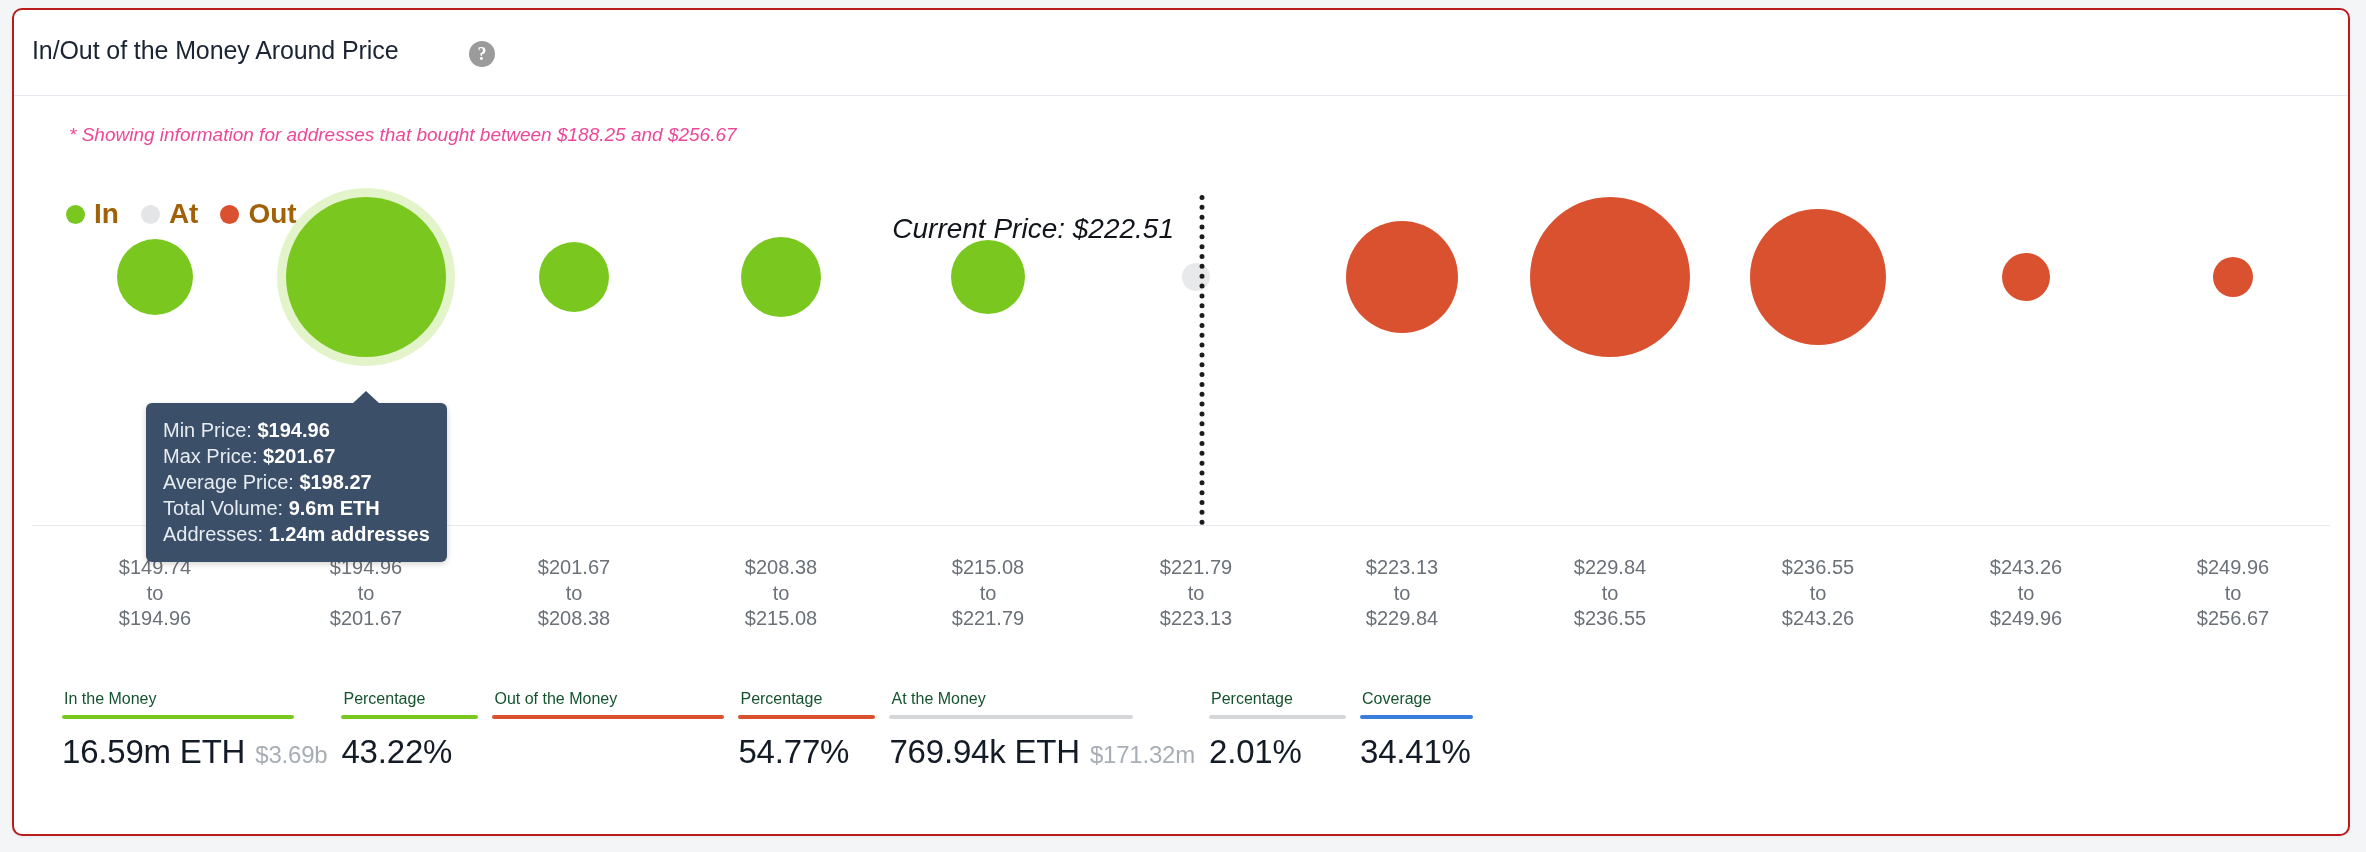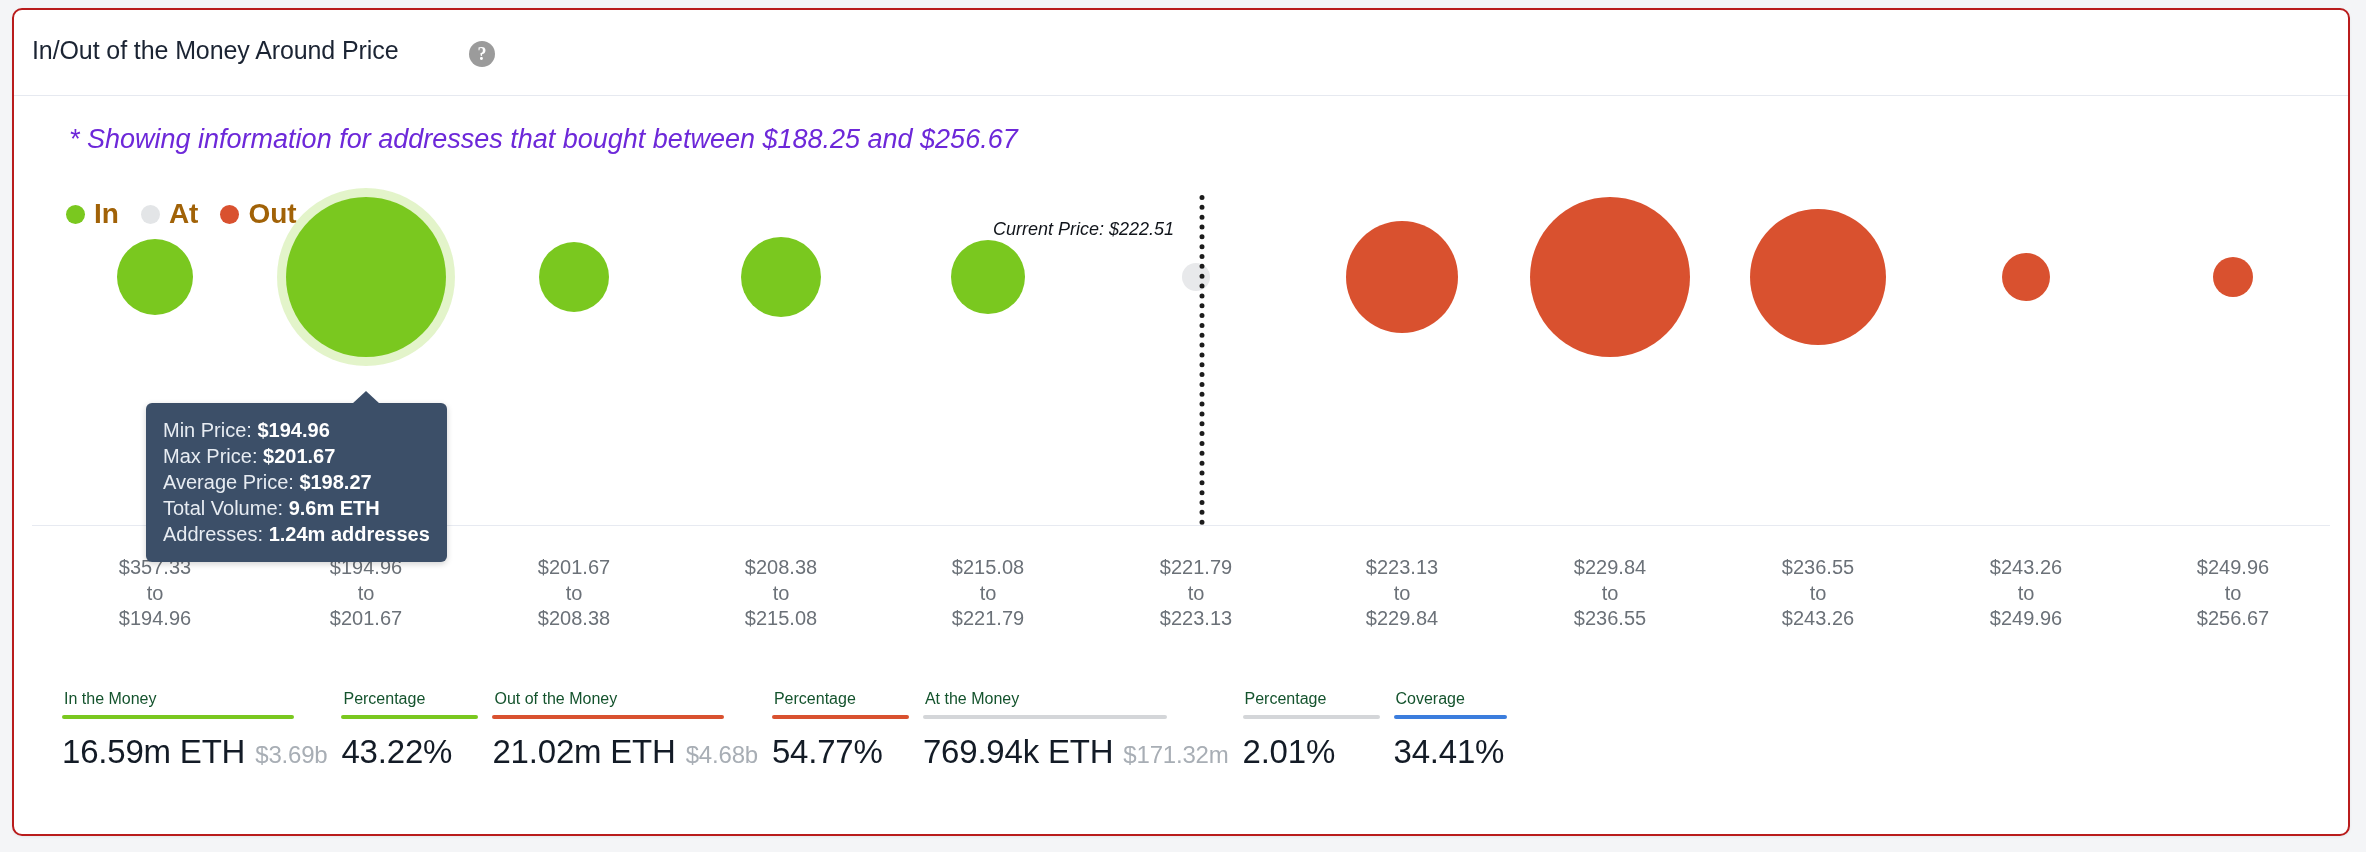--- a/index.html
+++ b/index.html
@@ -52,21 +52,21 @@
     color:#1b2433;border-bottom-color:#27365a;
   }
   .hdr-rule{
     position:absolute;left:0;top:85px;width:100%;height:1px;
     background:#e6e9f0;
   }
 
   
   .note{
     position:absolute;left:55px;top:114px;
-    font-size:27px;font-style:italic;color:#6d28d9;
+    font-size:19px;font-style:italic;color:#ec4899;
     white-space:nowrap;
   }
 
   
   .legend{
     position:absolute;left:52px;top:188px;
     display:flex;align-items:center;gap:0px;
   }
   .lg-item{display:flex;align-items:center;margin-right:22px;}
   .lg-dot{width:19px;height:19px;border-radius:50%;display:inline-block;margin-right:9px;}
@@ -82,21 +82,21 @@
     cursor:pointer;
   }
   .halo{
     position:absolute;border-radius:50%;
     transform:translate(-50%,-50%);
     background:#d9f0b8;opacity:.75;
     pointer-events:none;
   }
   .curprice-label{
     position:absolute;
-    font-size:18px;font-style:italic;color:#11151b;
+    font-size:28px;font-style:italic;color:#11151b;
     white-space:nowrap;
     transform:translate(-100%,-50%);
   }
   .dotline{
     position:absolute;width:0;
     border-left:5px dotted #1c1c1c;
     transform:translateX(-50%);
   }
   .axis-line{
     position:absolute;left:18px;right:18px;
@@ -231,21 +231,21 @@
       </div>
       <div class="tt-row">
         <span class="k">Addresses:</span>
         <span class="v">1.24m addresses</span>
       </div>
     </div>
   </div>
 
   <div class="xlabels" id="xlabel-layer">
       <div class="xlabel" style="left: 141px; top: 0px;">
-        <div>$357.33</div>
+        <div>$149.74</div>
         <div>to</div>
         <div>$194.96</div>
       </div>
       <div class="xlabel" style="left: 352px; top: 0px;">
         <div>$194.96</div>
         <div>to</div>
         <div>$201.67</div>
       </div>
       <div class="xlabel" style="left: 560px; top: 0px;">
         <div>$201.67</div>
@@ -301,21 +301,20 @@
         <div class="stat-value"><span>16.59m ETH</span><span class="stat-sub">$3.69b</span></div>
       </div>
       <div class="stat">
         <div class="stat-label">Percentage</div>
         <div class="stat-rule" style="background: rgb(122, 200, 31); width: 137px;"></div>
         <div class="stat-value"><span>43.22%</span></div>
       </div>
       <div class="stat">
         <div class="stat-label">Out of the Money</div>
         <div class="stat-rule" style="background: rgb(217, 81, 47); width: 232px;"></div>
-        <div class="stat-value"><span>21.02m ETH</span><span class="stat-sub">$4.68b</span></div>
       </div>
       <div class="stat">
         <div class="stat-label">Percentage</div>
         <div class="stat-rule" style="background: rgb(217, 81, 47); width: 137px;"></div>
         <div class="stat-value"><span>54.77%</span></div>
       </div>
       <div class="stat">
         <div class="stat-label">At the Money</div>
         <div class="stat-rule" style="background: rgb(212, 214, 217); width: 244px;"></div>
         <div class="stat-value"><span>769.94k ETH</span><span class="stat-sub">$171.32m</span></div>

